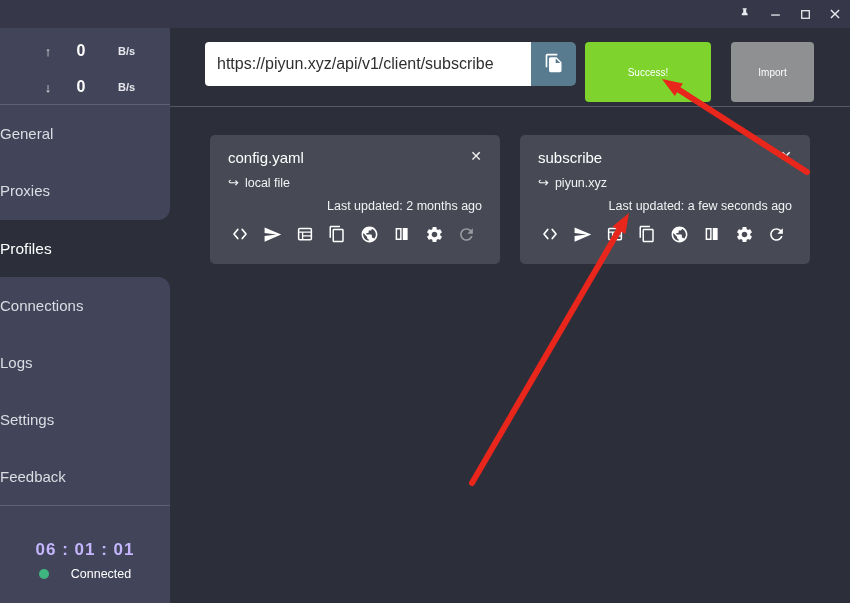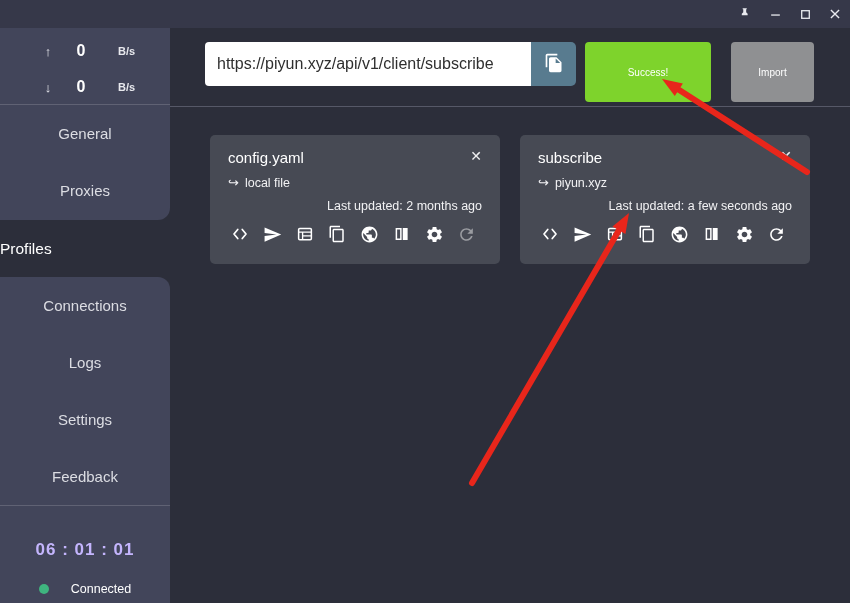--- a/index.html
+++ b/index.html
@@ -17,26 +17,26 @@
   .sidebar { position:absolute; left:0; top:28px; width:170px; height:575px; }
   .side-panel { position:absolute; left:0; width:170px; background:#42455a; }
   .panel-top { top:0; height:192px; border-bottom-right-radius:12px; }
   .panel-bottom { top:249px; height:326px; border-top-right-radius:12px; }
   .traffic { padding-top:5px; height:76px; }
   .traffic-row { height:36px; display:flex; align-items:center; color:#fff; }
   .traffic-arrow { width:24px; margin-left:36px; font-size:13px; text-align:center; color:#e8e9ee; }
   .traffic-value { width:42px; text-align:center; font-size:16px; font-weight:bold; }
   .traffic-unit { margin-left:16px; font-size:11px; font-weight:bold; color:#e8e9ee; }
   .side-divider { height:1px; background:rgba(255,255,255,0.16); }
-  .menu-item { height:57px; line-height:57px; text-align:center; font-size:15px; color:#dcdde3; cursor:pointer; }
+  .menu-item { height:57px; line-height:57px; text-align:left; font-size:15px; color:#dcdde3; cursor:pointer; }
   .menu-item.active { position:absolute; left:0; top:192px; width:170px; height:57px; line-height:57px;
     text-align:left; color:#ffffff; background:transparent; font-size:15.5px; }
   .bottom-block { text-align:center; }
   .timer { margin-top:34px; color:#c4b5fd; font-size:17px; font-weight:bold; letter-spacing:1px; }
-  .status { margin-top:22px; display:flex; align-items:center; justify-content:center; gap:22px; }
+  .status { margin-top:7px; display:flex; align-items:center; justify-content:center; gap:22px; }
   .status-dot { width:10px; height:10px; border-radius:50%; background:#3fb57f; }
   .status-label { color:#fff; font-size:12.5px; }
 
   
   .url-group { position:absolute; left:205px; top:42px; height:44px; display:flex; }
   .url-input { width:326px; height:44px; border:none; outline:none; background:#fff; color:#2f2f2f;
     font-size:16px; padding:0 12px; border-radius:4px 0 0 4px; font-family:inherit; white-space:nowrap; overflow:hidden; }
   .copy-btn { width:45px; height:44px; background:#587b8f; border:none; border-radius:0 5px 5px 0;
     display:flex; align-items:center; justify-content:center; cursor:pointer; }
   .btn { position:absolute; top:42px; height:60px; border:none; border-radius:4px; color:#fff;

